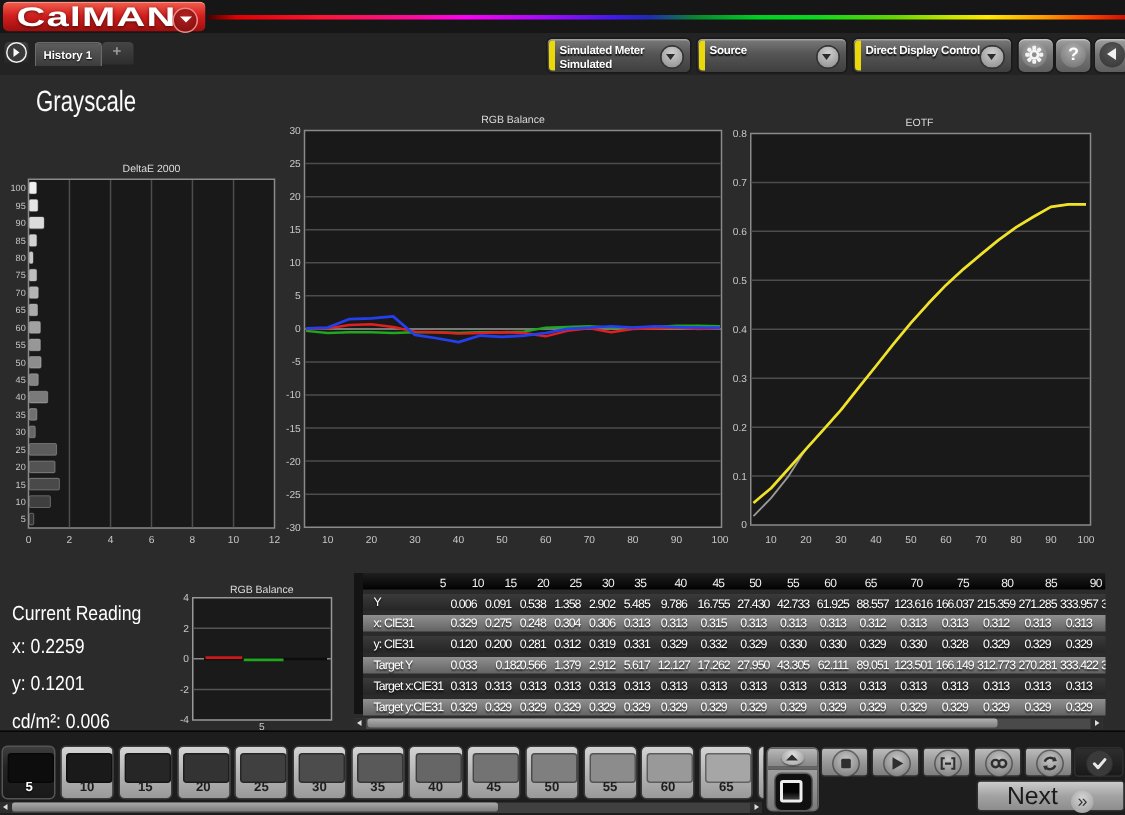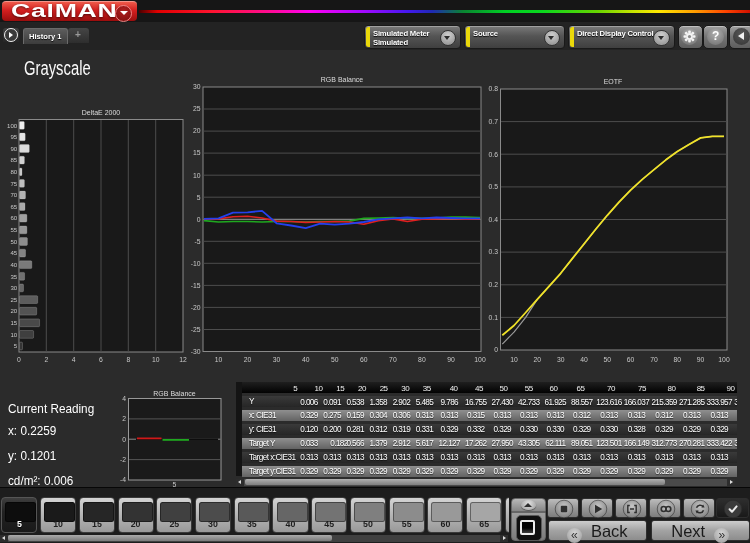--- a/index.html
+++ b/index.html
@@ -290,21 +290,21 @@
 <span class="tv" style="left:394.5px">166.037</span>
 <span class="tv" style="left:422.1px">215.359</span>
 <span class="tv" style="left:449.7px">271.285</span>
 <span class="tv" style="left:477.3px">333.957</span>
 <span class="tv" style="left:504.9px">398.721</span>
 </div>
 <div class="trow l" style="top:31.5px">
 <span class="tl">x: CIE31</span>
 <span class="tv" style="left:67.0px">0.329</span>
 <span class="tv" style="left:90.1px">0.275</span>
-<span class="tv" style="left:113.2px">0.159</span>
+<span class="tv" style="left:113.2px">0.248</span>
 <span class="tv" style="left:136.3px">0.304</span>
 <span class="tv" style="left:159.4px">0.306</span>
 <span class="tv" style="left:182.5px">0.313</span>
 <span class="tv" style="left:207.3px">0.313</span>
 <span class="tv" style="left:233.8px">0.315</span>
 <span class="tv" style="left:260.3px">0.313</span>
 <span class="tv" style="left:286.8px">0.313</span>
 <span class="tv" style="left:313.3px">0.313</span>
 <span class="tv" style="left:339.8px">0.312</span>
 <span class="tv" style="left:366.9px">0.313</span>
@@ -560,14 +560,13 @@
             <stop offset="0" stop-color="#c6c6c6"></stop>
             <stop offset="0.7" stop-color="#909090"></stop>
             <stop offset="1" stop-color="#787878"></stop>
           </radialGradient>
         </defs>
         <circle cx="16" cy="10" r="8.8" fill="#3a3a3a" stroke="rgba(40,40,40,0.55)" stroke-width="1"></circle>
         <g transform="translate(16,10)">
           <path d="M-3.4,0.2 L-1,2.8 L3.6,-2.6" fill="none" stroke="#e8e8e8" stroke-width="2" stroke-linecap="round" stroke-linejoin="round"></path>
         </g>
       </svg></div>
-<div class="bn" style="left:547.5px"><span class="bncirc" style="margin-right:9px">«</span>Back</div>
 <div class="bn" style="left:650.5px">Next<span class="bncirc" style="margin-left:9px">»</span></div>
 </div>
 </body></html>

